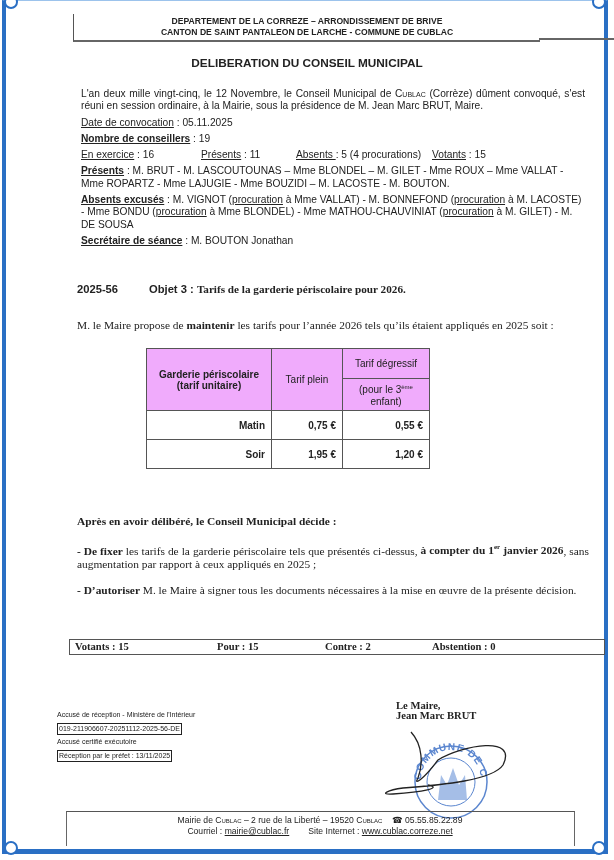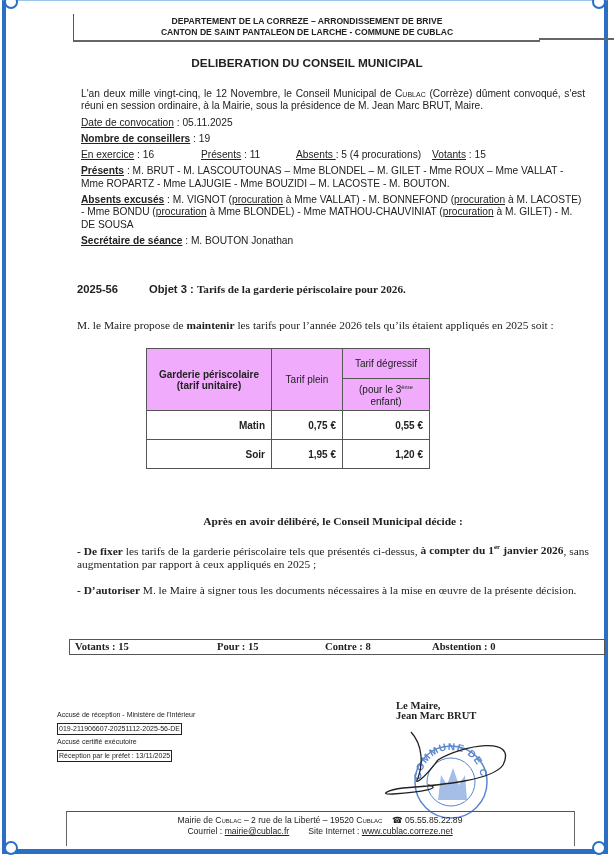--- a/index.html
+++ b/index.html
@@ -27,21 +27,21 @@
     border-left: 1px solid #555; border-bottom: 2px solid #666;
     font-size: 8.6px; font-weight: bold; text-align: center; line-height: 11px; padding-top: 2px;
   }
   .header-box::after { content: ""; position: absolute; right: -90px; top: 0; width: 90px; height: 24px; border-bottom: 2px solid #666; border-right: 1px solid #666; }
   .title { left: 0; width: 614px; top: 56px; text-align: center; font-size: 11.8px; font-weight: bold; }
 
   .intro { left: 77px; top: 84px; width: 512px; font-size: 10.2px; line-height: 12.3px; }
   .intro p { margin: 4px; }
   .justify { text-align: justify; }
   .u { text-decoration: underline; }
-  .b { font-weight: bold; text-align: center; }
+  .b { font-weight: bold; }
   .row4 { display: flex; }
   .row4 span.col { display: inline-block; }
   .objet { left: 77px; top: 283px; font-size: 11.2px; font-weight: bold; }
   .objet .num { font-family: "Liberation Sans", sans-serif; display: inline-block; width: 72px; }
   .objet .lbl { font-family: "Liberation Sans", sans-serif; }
   .objet .ttl { font-family: "Liberation Serif", serif; }
 
   .propose { left: 77px; top: 319px; width: 512px; font-size: 11.4px; line-height: 13px; font-family: "Liberation Serif", serif; }
 
   table.tarifs {
@@ -143,21 +143,21 @@
 
 <div class="abs decide">
   <p class="b">Après en avoir délibéré, le Conseil Municipal décide :</p>
   <p class="justify"><b>- De fixer</b><span> les tarifs de la garderie périscolaire tels que présentés ci-dessus, </span><b><span>à compter du 1</span><sup style="font-size:7px">er</sup><span> janvier 2026</span></b><span>, sans augmentation par rapport à ceux appliqués en 2025 ;</span></p>
   <p class="justify"><b>- D’autoriser</b><span> M. le Maire à signer tous les documents nécessaires à la mise en œuvre de la présente décision.</span></p>
 </div>
 
 <div class="abs votes">
   <span style="left:5px">Votants : 15</span>
   <span style="left:147px">Pour :  15</span>
-  <span style="left:255px">Contre : 8</span>
+  <span style="left:255px">Contre : 2</span>
   <span style="left:362px">Abstention : 0</span>
 </div>
 
 <div class="abs maire">Le Maire,</div>
 <div class="abs maire-name">Jean Marc BRUT</div>
 
 <div class="abs ar" style="top:711px">Accusé de réception - Ministère de l'Intérieur</div>
 <div class="abs ar box" style="top:723px">019-211906607-20251112-2025-56-DE</div>
 <div class="abs ar" style="top:738px">Accusé certifié exécutoire</div>
 <div class="abs ar box" style="top:750px">Réception par le préfet : 13/11/2025</div>

